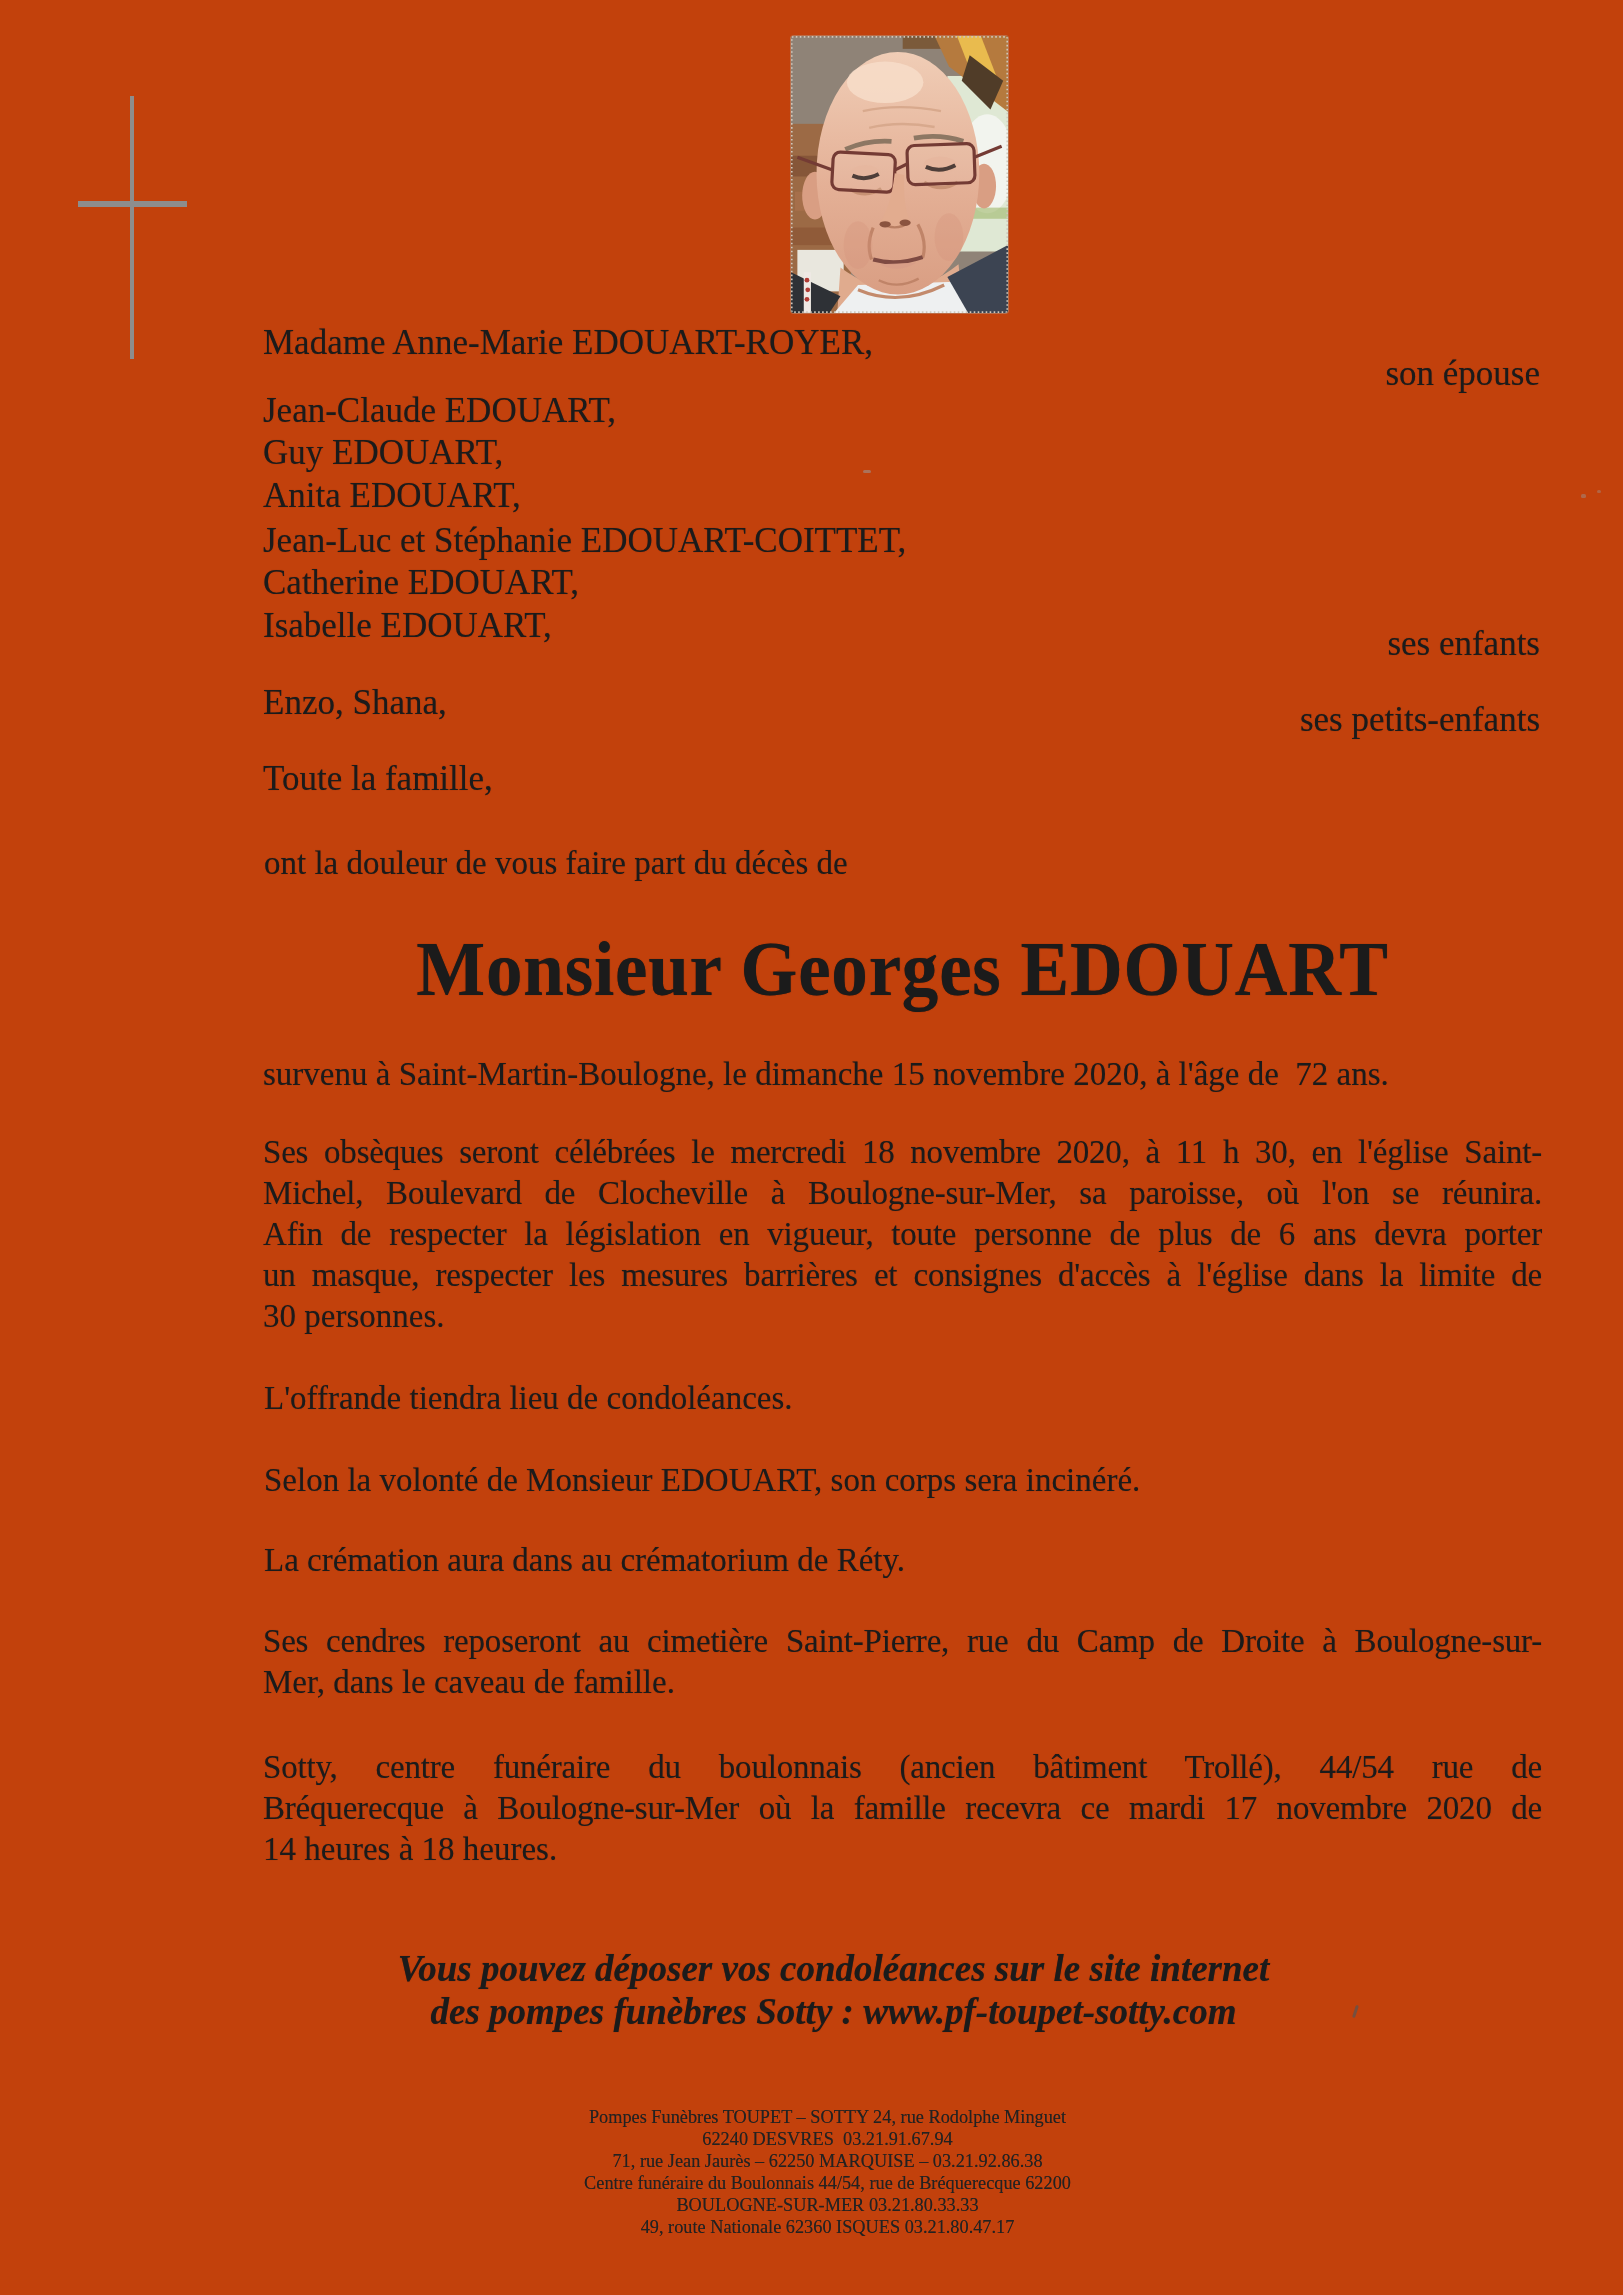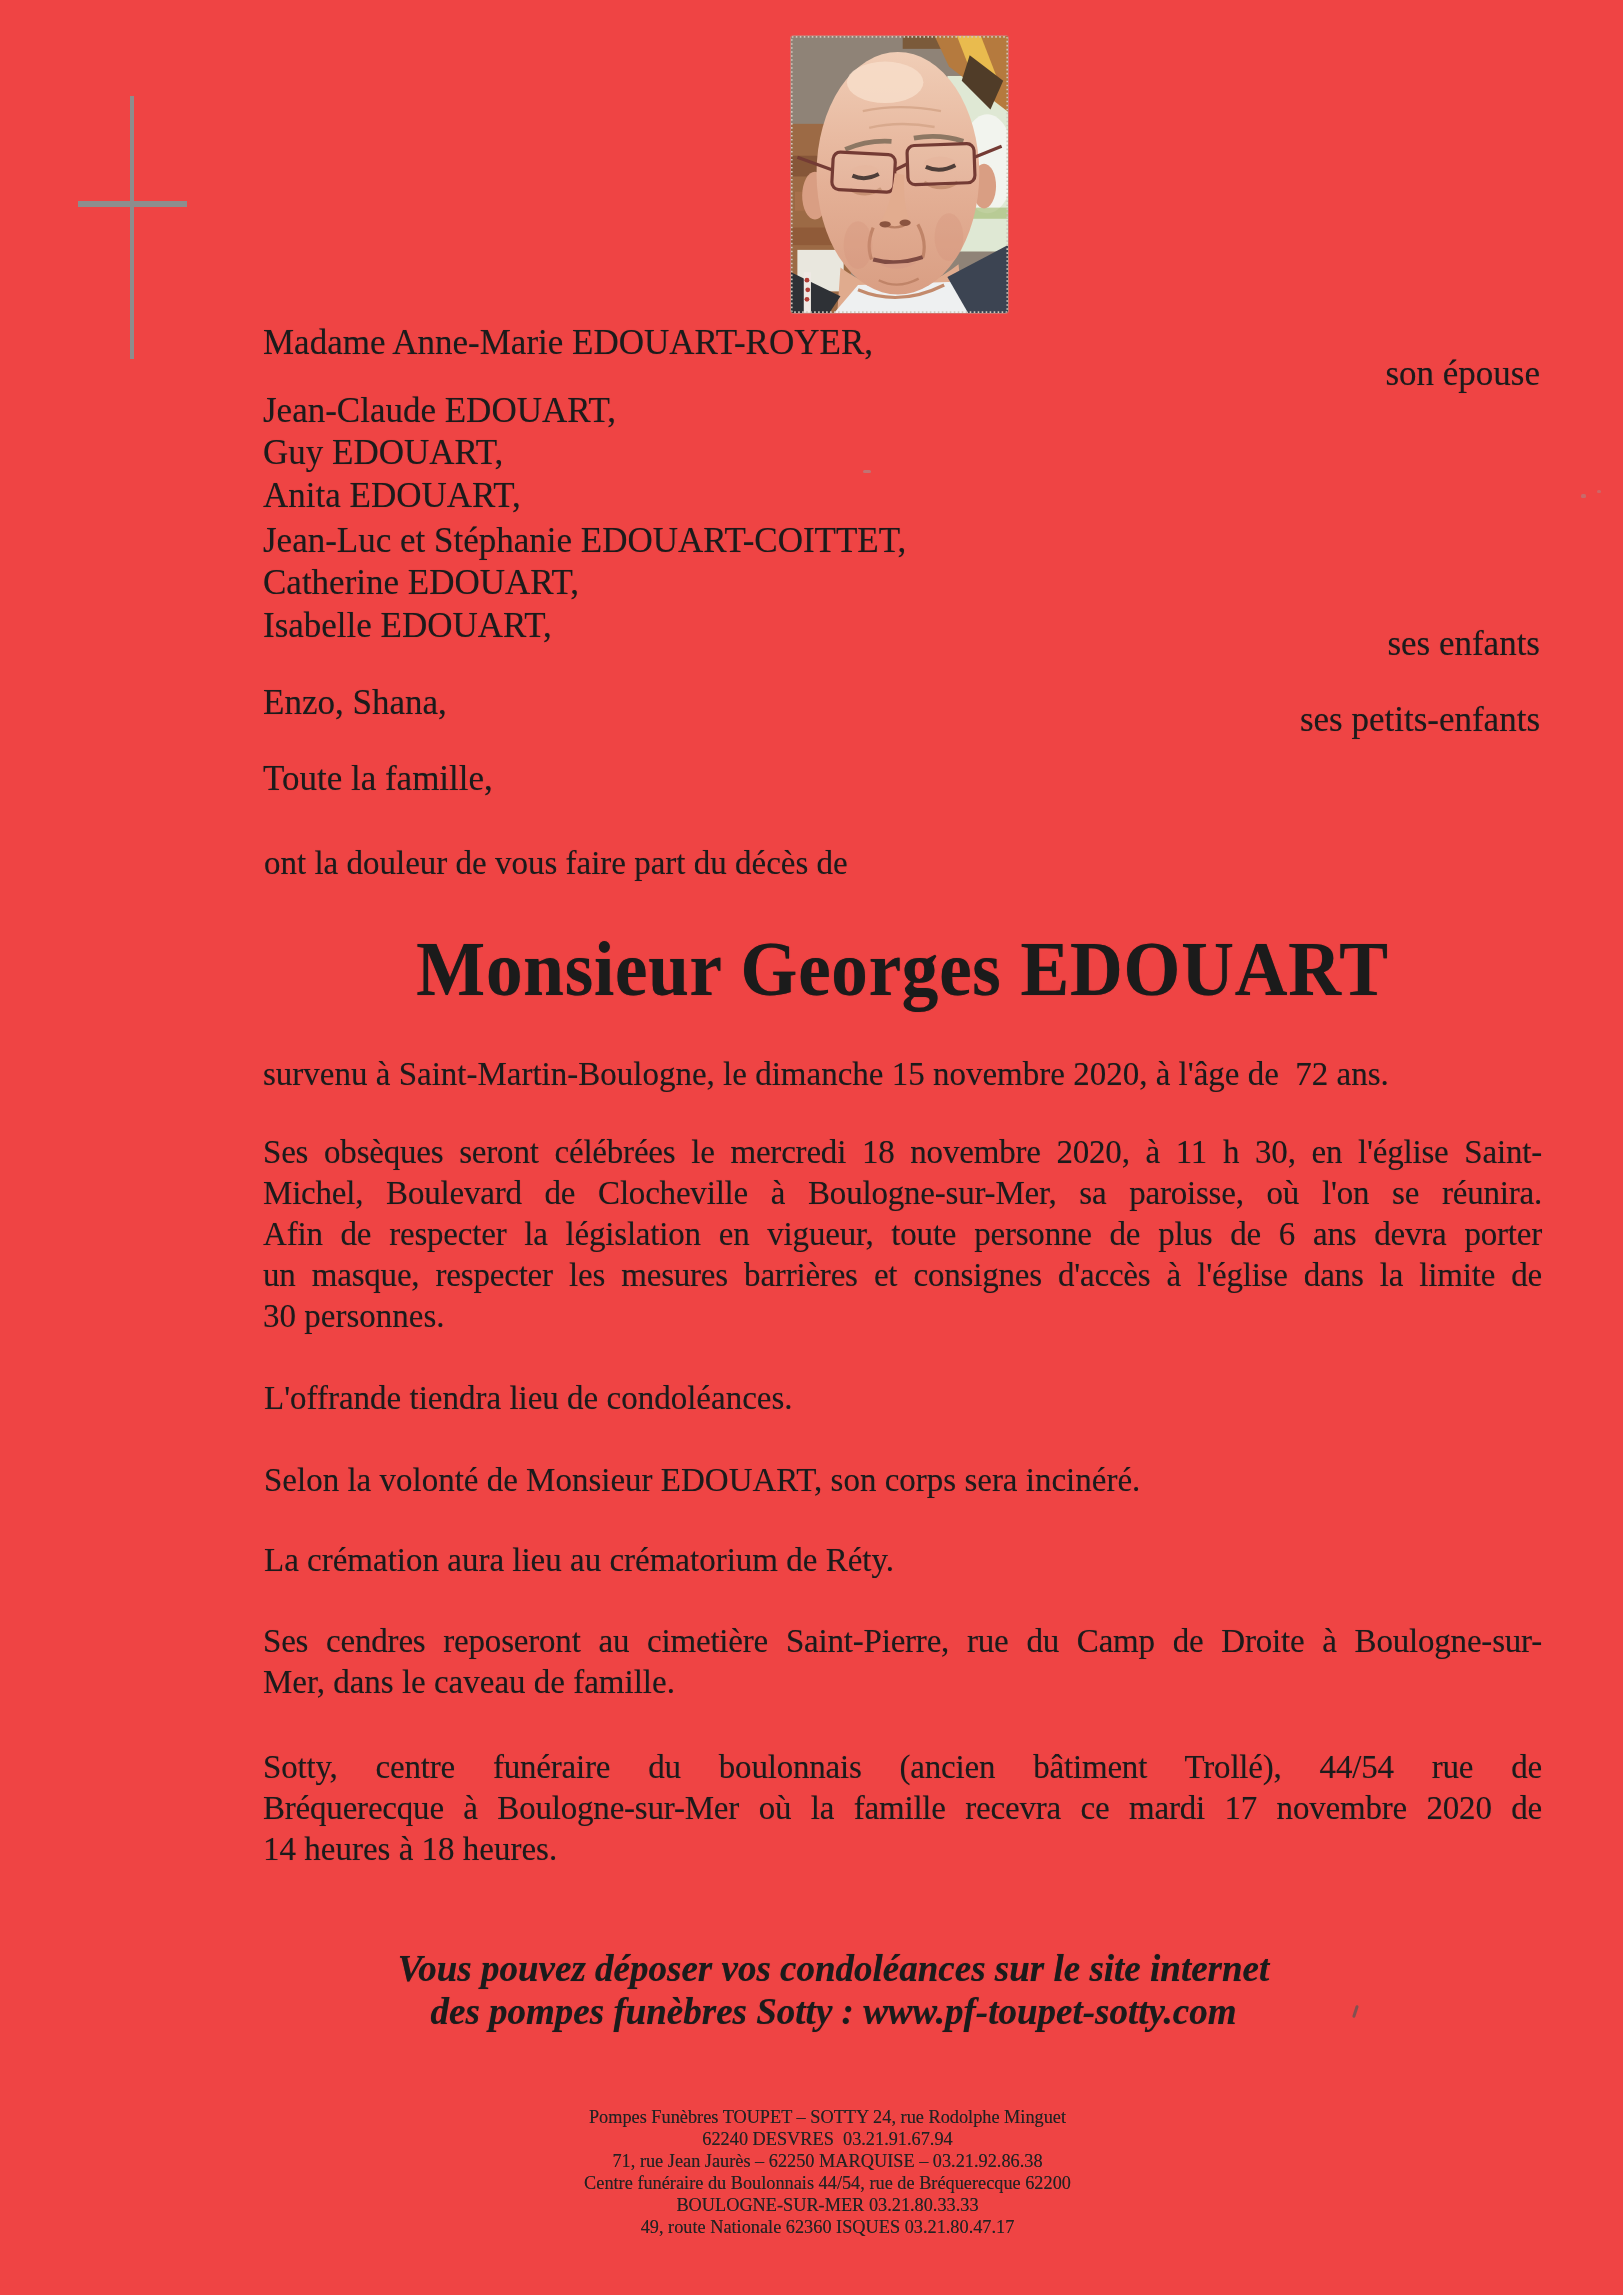--- a/index.html
+++ b/index.html
@@ -1,20 +1,20 @@
 <!DOCTYPE html>
 <html style="font-size:12.8px"><head>
 <meta charset="utf-8">
 <style>
   html,body{margin:0;padding:0;background:#e8e8e8;}
   .page{
     position:relative;
     width:1624px;height:2295px;
     margin:0 auto;
-    background:#ef4444;
+    background:#c2410c;
     font-family:"Liberation Serif","DejaVu Serif",serif;
     color:#1b1b1b;
     overflow:hidden;
   }
   .txt{
     position:absolute;
     left:263px;
     font-size:35px;
     line-height:37px;
     white-space:nowrap;
@@ -219,21 +219,21 @@
     <div class="jline">Michel, Boulevard de Clocheville à Boulogne-sur-Mer, sa paroisse, où l'on se réunira.</div>
     <div class="jline">Afin de respecter la législation en vigueur, toute personne de plus de 6 ans devra porter</div>
     <div class="jline">un masque, respecter les mesures barrières et consignes d'accès à l'église dans la limite de</div>
     <div class="lline">30 personnes.</div>
   </div>
 
   <div class="single" style="top:1380px;">L'offrande tiendra lieu de condoléances.</div>
 
   <div class="single" style="top:1462px;">Selon la volonté de Monsieur EDOUART, son corps sera incinéré.</div>
 
-  <div class="single" style="top:1542px;">La crémation aura lieu au crématorium de Réty.</div>
+  <div class="single" style="top:1542px;">La crémation aura dans au crématorium de Réty.</div>
 
   <div class="para" style="top:1621px;">
     <div class="jline">Ses cendres reposeront au cimetière Saint-Pierre, rue du Camp de Droite à Boulogne-sur-</div>
     <div class="lline">Mer, dans le caveau de famille.</div>
   </div>
 
   <div class="para" style="top:1747px;line-height:41px;">
     <div class="jline">Sotty, centre funéraire du boulonnais (ancien bâtiment Trollé), 44/54 rue de</div>
     <div class="jline">Bréquerecque à Boulogne-sur-Mer où la famille recevra ce mardi 17 novembre 2020 de</div>
     <div class="lline">14 heures à 18 heures.</div>

